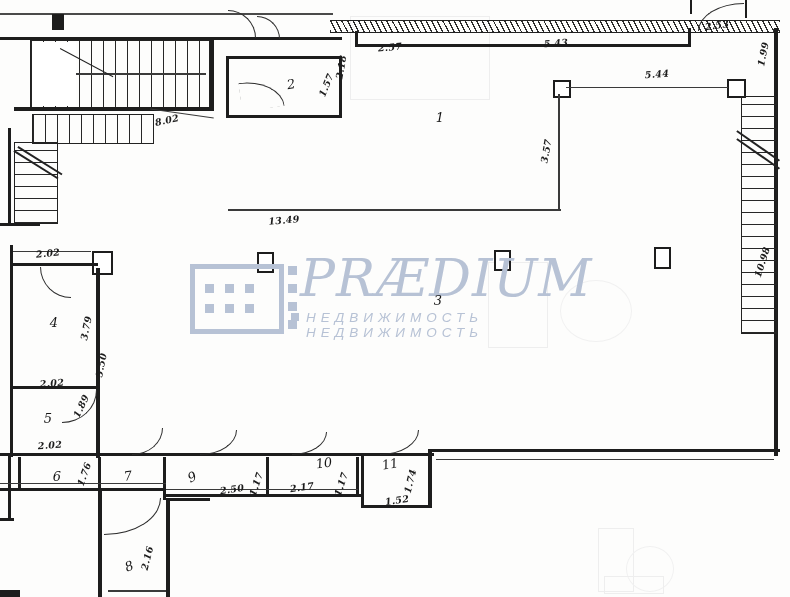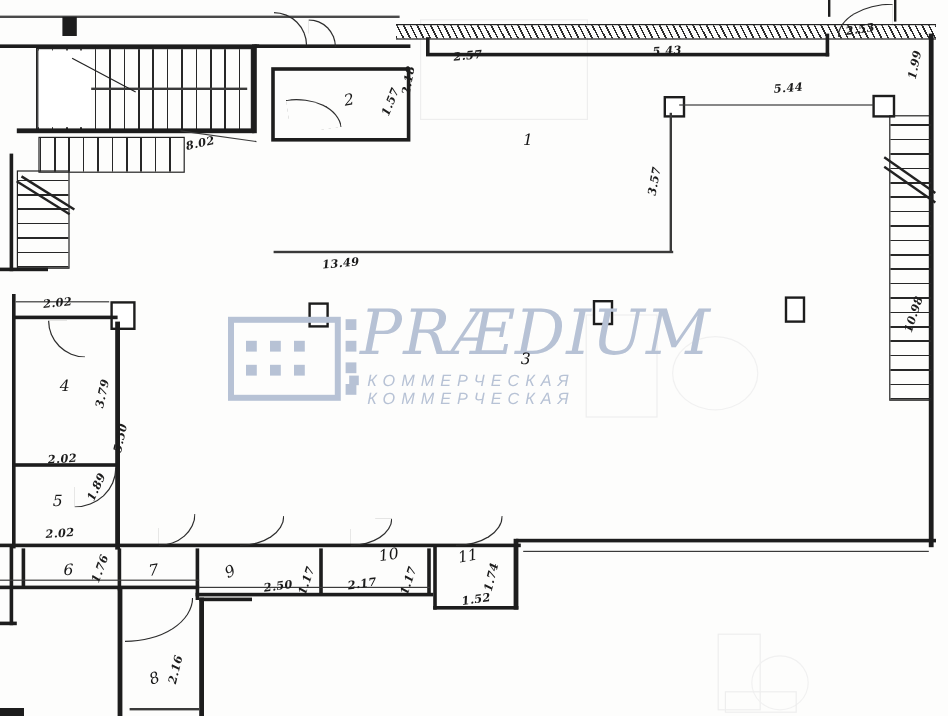--- a/index.html
+++ b/index.html
@@ -152,21 +152,21 @@
       <div class="pr-dot" style="left:57px;top:26px;"></div>
     <div class="pr-dot" style="left:17px;top:46px;"></div>
       <div class="pr-dot" style="left:37px;top:46px;"></div>
       <div class="pr-dot" style="left:57px;top:46px;"></div>
     <div class="pr-dot" style="left:100px;top:8px;"></div>
       <div class="pr-dot" style="left:100px;top:26px;"></div>
     <div class="pr-dot" style="left:100px;top:44px;"></div>
       <div class="pr-dot" style="left:100px;top:62px;"></div>
     <div id="pr-title">PRÆDIUM</div>
     <div id="pr-tag-bullet"></div>
-    <div id="pr-tag">КОММЕРЧЕСКАЯ КОММЕРЧЕСКАЯ</div>
+    <div id="pr-tag">НЕДВИЖИМОСТЬ НЕДВИЖИМОСТЬ</div>
   </div>
 
 
   <div id="labels">
       <span class="room-label" style="left: 440px; top: 117px; transform: translate(-50%, -50%) rotate(0deg);">1</span>
       <span class="room-label" style="left: 291px; top: 84px; transform: translate(-50%, -50%) rotate(-10deg);">2</span>
       <span class="room-label" style="left: 438px; top: 300px; transform: translate(-50%, -50%) rotate(0deg);">3</span>
       <span class="room-label" style="left: 54px; top: 322px; transform: translate(-50%, -50%) rotate(0deg);">4</span>
       <span class="room-label" style="left: 48px; top: 418px; transform: translate(-50%, -50%) rotate(0deg);">5</span>
       <span class="room-label" style="left: 57px; top: 476px; transform: translate(-50%, -50%) rotate(0deg);">6</span>

